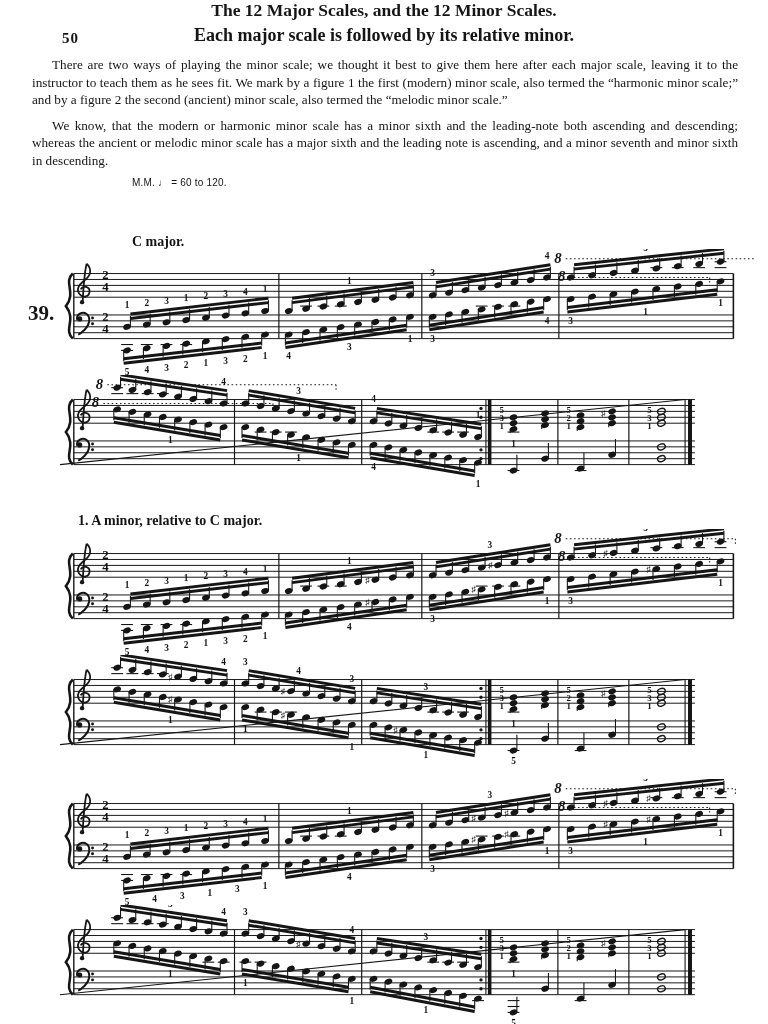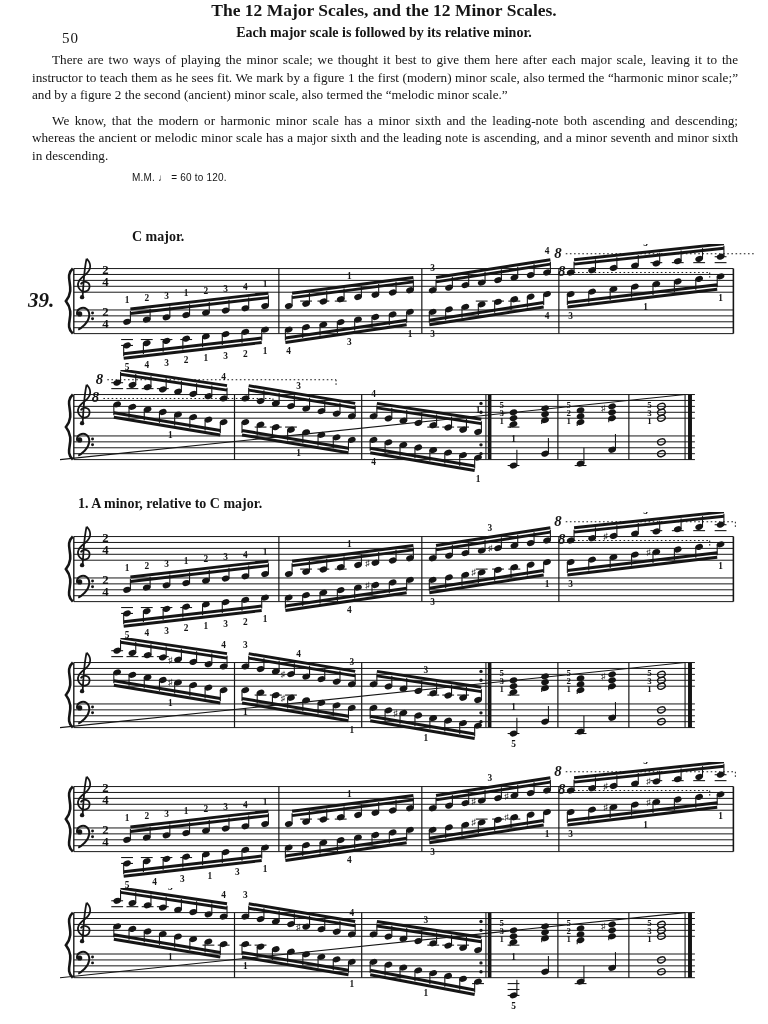--- a/index.html
+++ b/index.html
@@ -1,30 +1,30 @@
 <!DOCTYPE html>
 <html><head>
 <meta charset="utf-8">
 <style>
   html,body{margin:0;padding:0;background:#e8e8e8;}
   #page{position:relative;width:768px;height:1024px;background:#ffffff;color:#151515;
         font-family:"Liberation Serif", serif; overflow:hidden;}
-  .pgnum{position:absolute;left:62px;top:30px;font-size:15px;font-weight:normal;letter-spacing:1px;}
+  .pgnum{position:absolute;left:62px;top:30px;font-size:15px;font-weight:bold;letter-spacing:1px;}
   .title{text-align:center;font-size:17.5px;font-weight:bold;}
-  .subtitle{text-align:center;margin-top:4px;font-size:14px;font-weight:bold;}
+  .subtitle{text-align:center;margin-top:4px;font-size:18px;font-weight:bold;}
   .paras{margin:10px 30px 0 32px;font-size:13.2px;line-height:17.5px;text-align:justify;}
   .paras p{margin:8px 0 1px 0;text-indent:20px;}
   .musicwrap{position:relative;margin:6px 0 0 14px;width:746px;}
   .sysrow{position:relative;display:flex;align-items:flex-start;}
   .gutter{width:46px;flex:0 0 46px;position:relative;}
-  .exnum{position:absolute;left:14px;top:44px;font-size:21px;font-weight:bold;font-style:italic;}
+  .exnum{position:absolute;left:14px;top:52px;font-size:21px;font-weight:bold;}
   .syshead{margin-left:118px;font-size:13px;line-height:15px;}
   .syshead .tempo{font-size:10px;font-family:Liberation Sans, sans-serif;letter-spacing:.2px;}
   .syshead .keylabel{font-size:14px;font-weight:bold;margin-top:44px;}
-  .seclabel{margin-left:64px;font-size:14px;font-weight:bold;margin-top:2px;}
+  .seclabel{margin-left:64px;font-size:14px;font-weight:bold;margin-top:14px;}
   svg.system{display:block;}
   svg text{font-family:"Liberation Serif", serif;}
 </style>
 </head>
 <body>
 
 <div id="page">
   <div class="pgnum">50</div>
   <div class="title">The 12 Major Scales, and the 12 Minor Scales.</div>
   <div class="subtitle">Each major scale is followed by its relative minor.</div>

